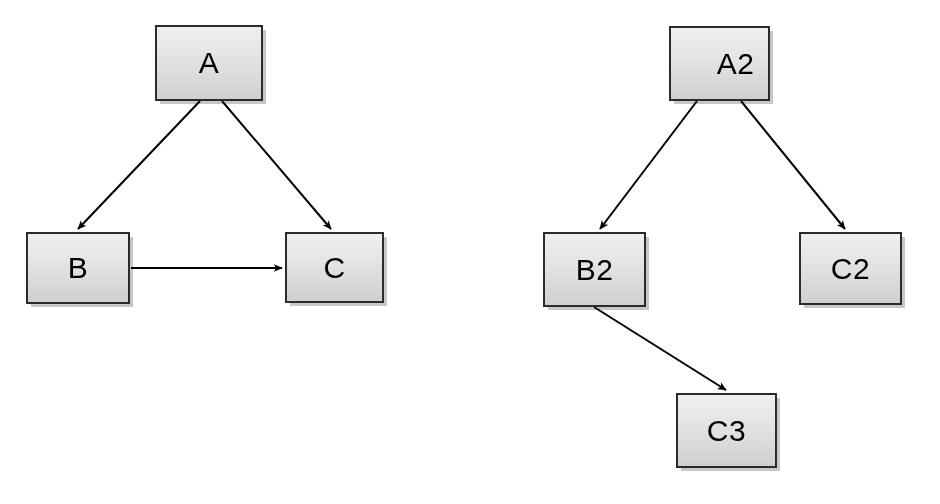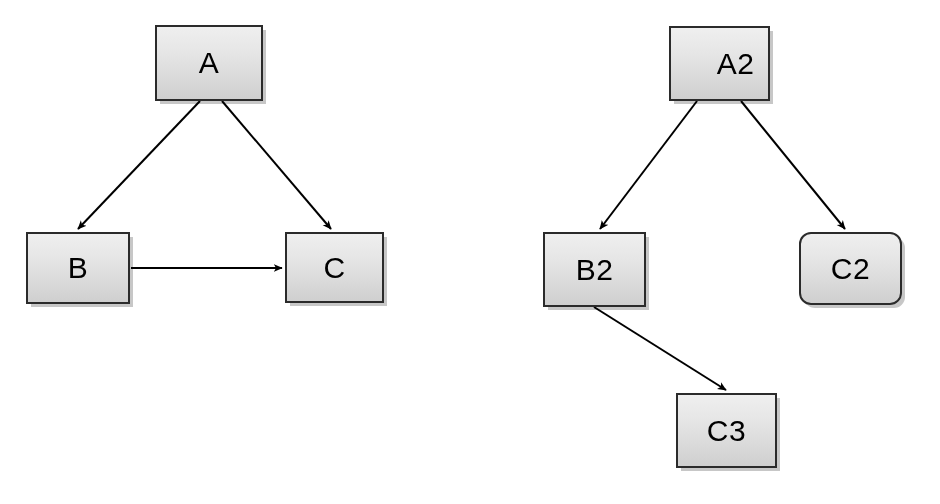--- a/index.html
+++ b/index.html
@@ -73,21 +73,21 @@
       </div>
       <div class="node" style="left: 285px; top: 232px; width: 99px; height: 71px;">
         <span class="node-label">C</span>
       </div>
       <div class="node" style="left: 669px; top: 26px; width: 101px; height: 75px; padding-left: 32px;">
         <span class="node-label">A2</span>
       </div>
       <div class="node" style="left: 543px; top: 232px; width: 103px; height: 75px;">
         <span class="node-label">B2</span>
       </div>
-      <div class="node" style="left: 799px; top: 232px; width: 103px; height: 73px; border-radius: 12px;">
+      <div class="node" style="left: 799px; top: 232px; width: 103px; height: 73px;">
         <span class="node-label">C2</span>
       </div>
       <div class="node" style="left: 676px; top: 393px; width: 101px; height: 75px; text-align: center;">
         <span class="node-label">C3</span>
       </div>
     </div>
 
 </div>
 
 </body></html>

